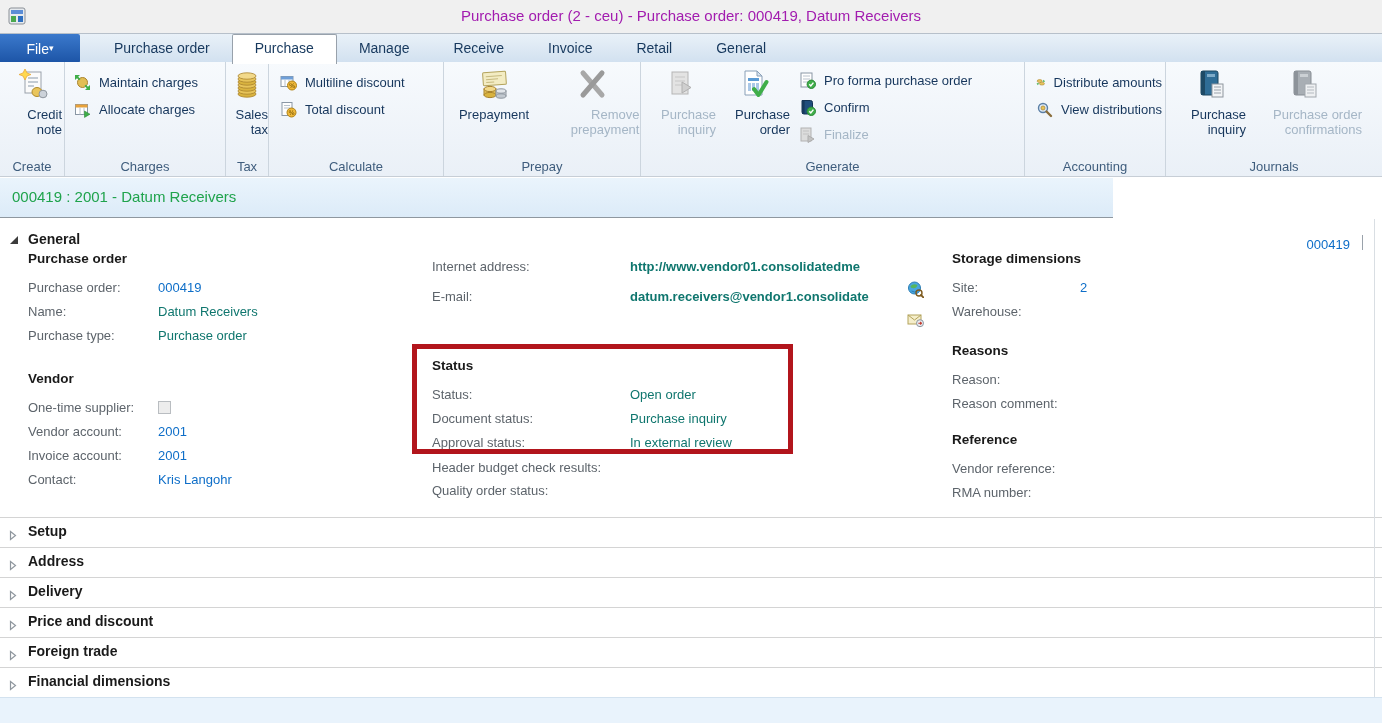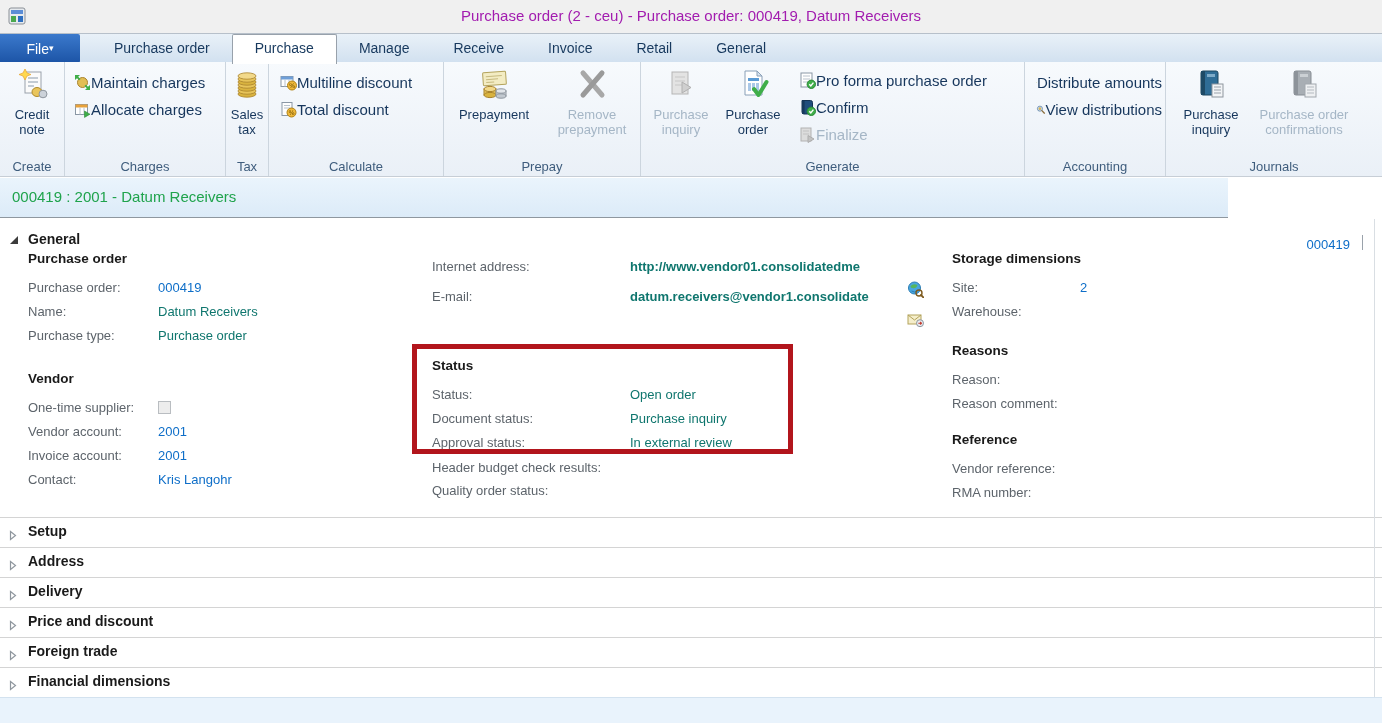--- a/index.html
+++ b/index.html
@@ -26,28 +26,28 @@
     border-radius:2px 2px 0 0;line-height:26px;height:30px;position:relative;z-index:3;}
 
   
   .ribbon{position:absolute;left:0;top:62px;width:1382px;height:115px;
     background:linear-gradient(#f7fafd,#eaf0f7);border-bottom:1px solid #c7ced6;}
   .grp{position:absolute;top:0;height:114px;border-right:1px solid #ccd5de;}
   .grp-label{position:absolute;bottom:2px;left:0;right:0;text-align:center;
     font-size:13px;color:#3f5d7d;white-space:nowrap;}
   .btn-lg{display:inline-flex;flex-direction:column;align-items:center;
     padding-top:6px;cursor:default;vertical-align:top;}
-  .btn-lg .blabel{margin-top:7px;font-size:13px;line-height:15px;color:#16365c;text-align:center;}
+  .btn-lg .blabel{margin-top:7px;font-size:13px;line-height:15px;color:#16365c;text-align:right;}
   .btn-lg.disabled .blabel{color:#a5b6c6;}
   .btn-sm{display:flex;align-items:center;height:27px;padding:0 3px;cursor:default;}
-  .btn-sm .blabel{margin-left:0;font-size:15px;color:#16365c;white-space:nowrap;}
+  .btn-sm .blabel{margin-left:8px;font-size:13px;color:#16365c;white-space:nowrap;}
   .btn-sm.disabled .blabel{color:#a5b6c6;}
 
   
-  .banner{position:absolute;left:0;top:178px;width:1228px;height:40px;
+  .banner{position:absolute;left:0;top:178px;width:1113px;height:40px;
     background:linear-gradient(#eaf4fc,#dcebf8);border-bottom:1px solid #8e979f;text-align:center;}
   .banner .btxt{position:absolute;left:12px;top:10px;font-size:15px;color:#1fa34c;}
 
   
   .content{position:absolute;left:0;top:219px;width:1382px;height:478px;background:#fff;}
   .sec-head{position:absolute;left:0;width:1382px;height:30px;}
   .sec-head .tri-exp{position:absolute;left:10px;top:10px;width:0;height:0;
     border-left:8px solid transparent;border-bottom:8px solid #3c3c3c;}
   .sec-head .tri-col{position:absolute;left:9px;top:9px;}
   .sec-head .stitle{position:absolute;left:28px;top:5px;font-size:14px;font-weight:bold;color:#1a1a1a;}

